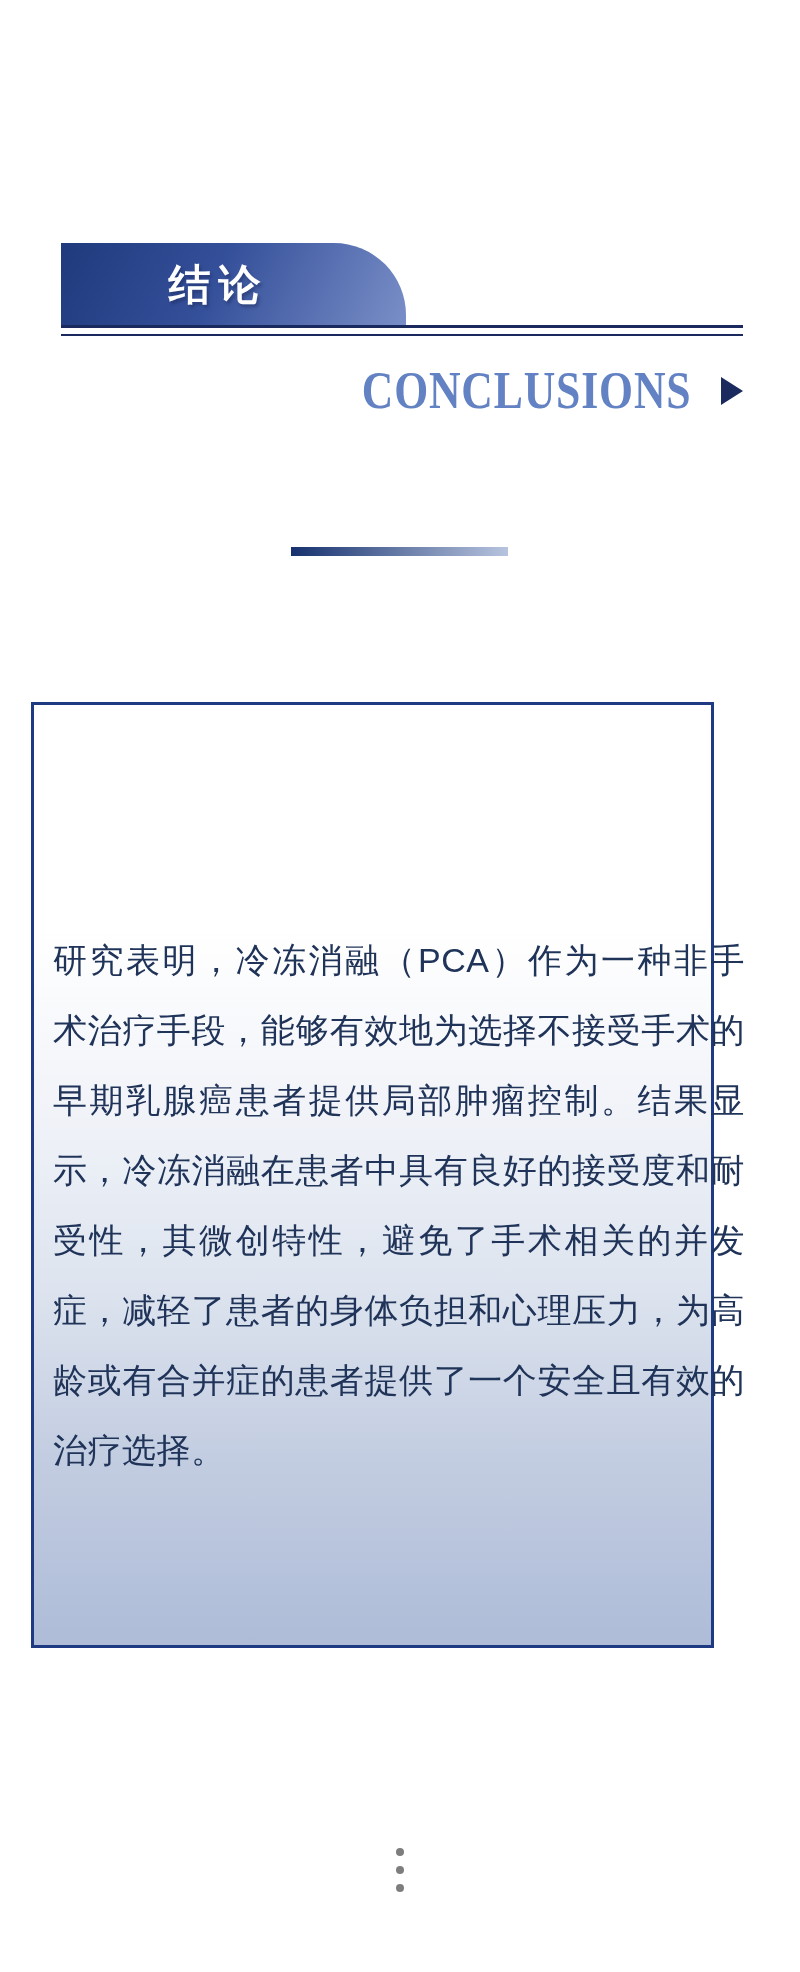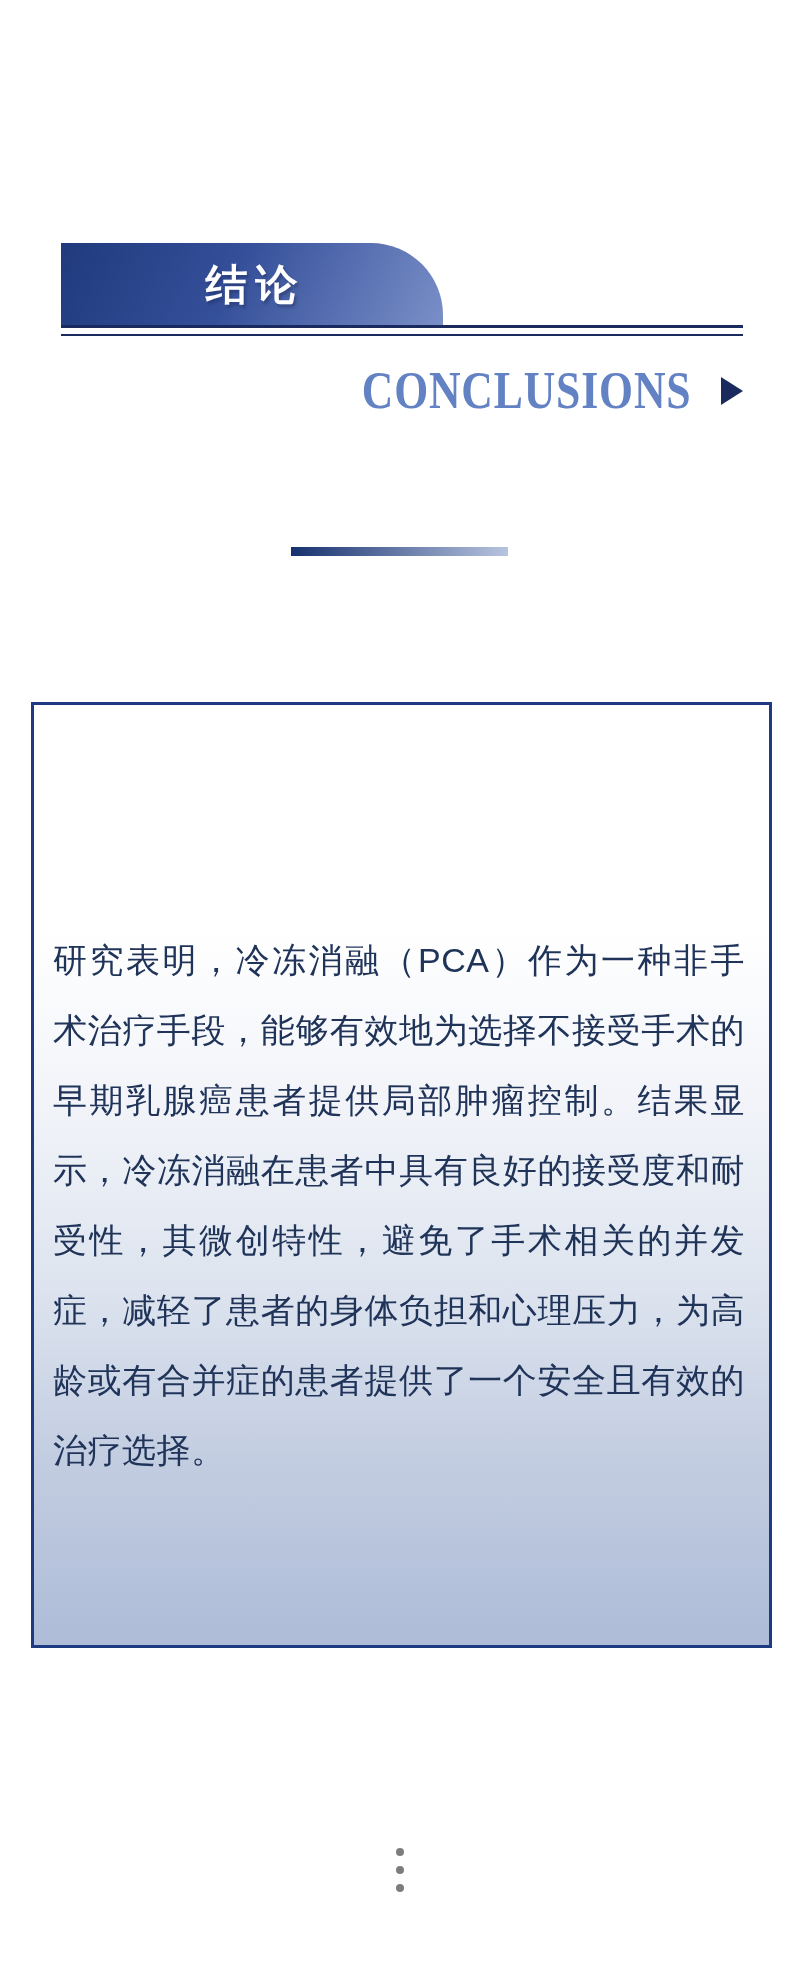--- a/index.html
+++ b/index.html
@@ -9,21 +9,21 @@
     background:var(--page-bg,#fff);
     overflow:hidden;
     font-family:"Liberation Sans", sans-serif;
   }
   
   .banner{
     position:absolute;left:61px;top:243px;
     width:345px;height:83px;
     border-top-right-radius:72px;
     background:linear-gradient(115deg,var(--banner-start) 0%,#35509a 45%,var(--banner-end) 100%);
-    display:flex;align-items:center;justify-content:center;padding-left:37px;
+    display:flex;align-items:center;justify-content:center;
   }
   .banner-title{
     color:#ffffff;
     font-family:"Liberation Serif", serif;
     font-weight:bold;
     font-size:42px;
     letter-spacing:8px;
     padding-right:30px;
     text-shadow:2px 3px 3px rgba(20,30,70,0.35);
     line-height:1;
@@ -54,21 +54,21 @@
     border-left:22px solid var(--line-color);
   }
   
   .divider-bar{
     position:absolute;left:291px;top:547px;width:217px;height:9px;
     background:linear-gradient(to right,var(--divider-start),var(--divider-end));
   }
   
   .content-box{
     position:absolute;left:31px;top:702px;
-    width:741px;height:946px;
+    width:683px;height:946px;
     box-sizing:border-box;
     border:3px solid var(--box-border);
     background:linear-gradient(180deg,#ffffff 0%,#ffffff 24%,#f2f4f9 42%,#dde4ef 62%,#c3cde1 80%,var(--box-bottom) 100%);
   }
   .box-paragraph{
     position:absolute;left:19px;top:220px;width:692px;
     color:var(--text-color);
     font-size:34px;line-height:70px;
     font-weight:500;
     text-align:justify;

